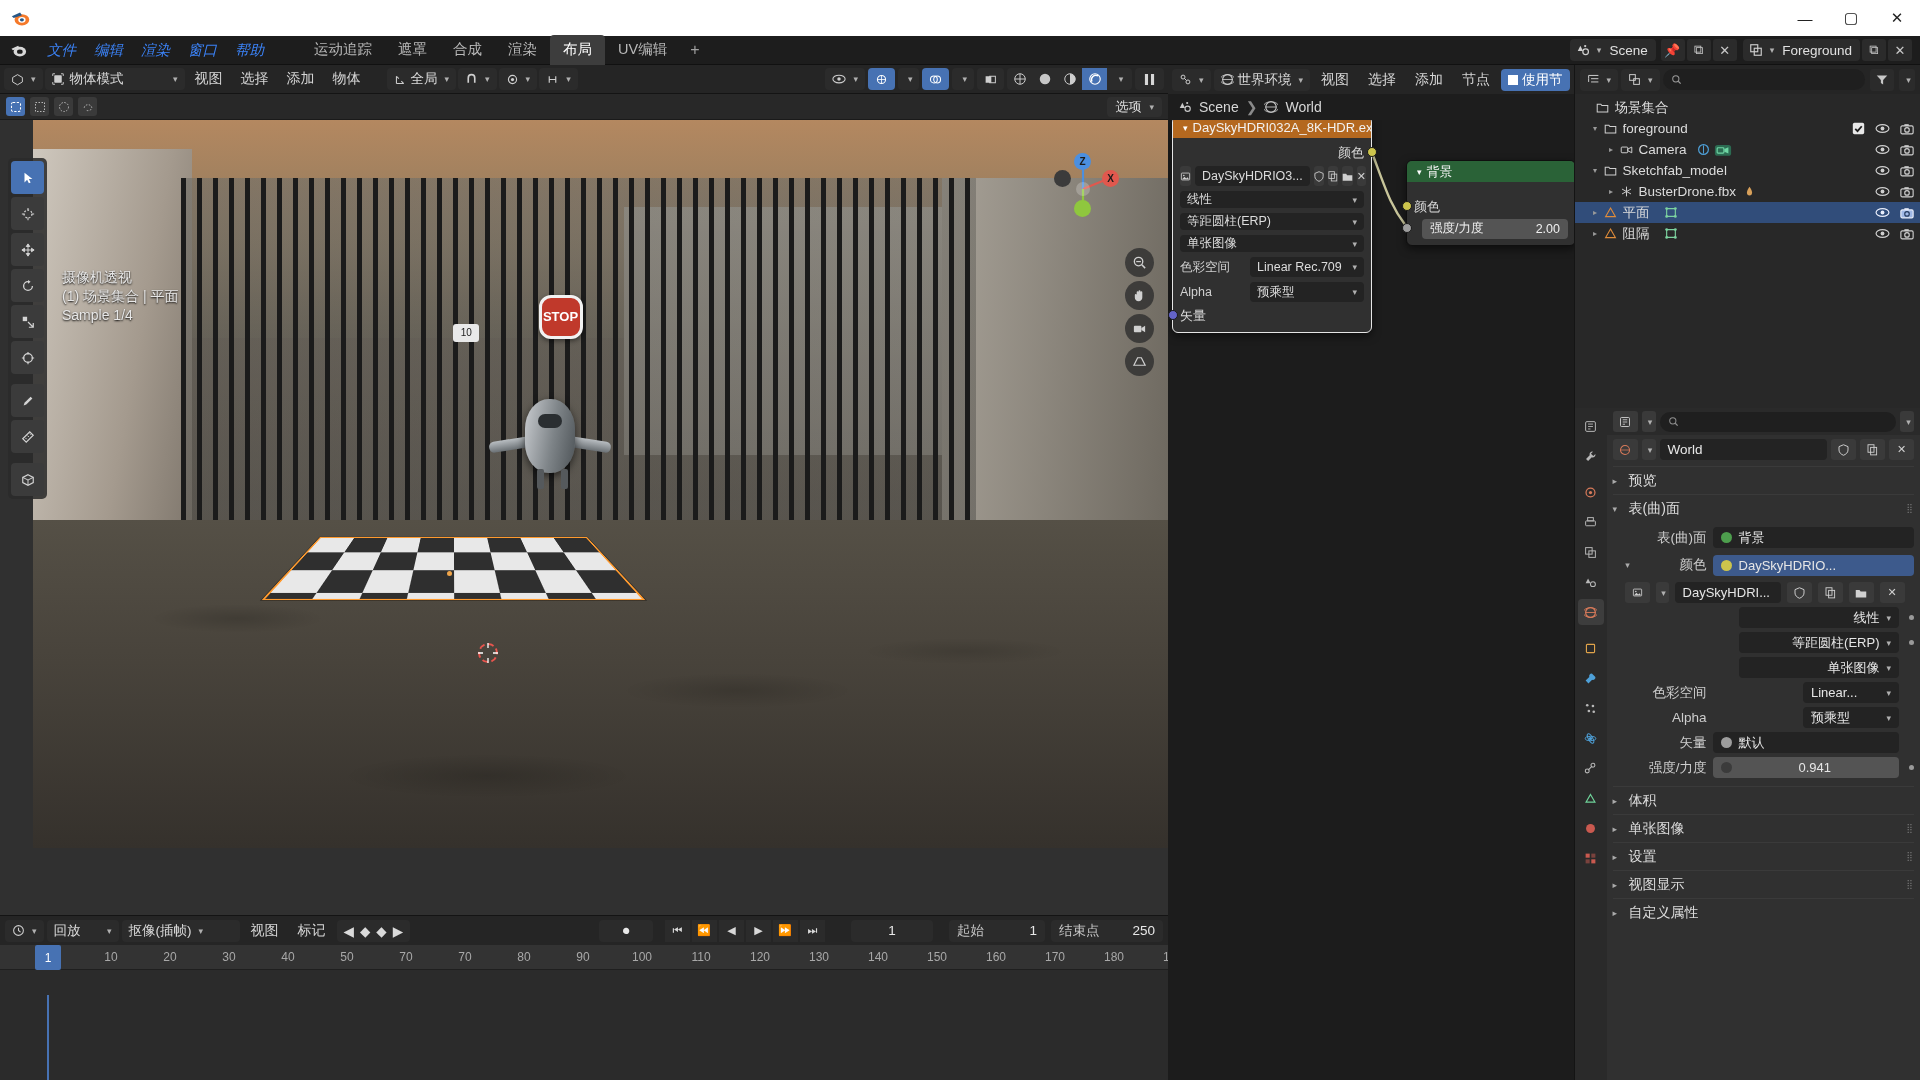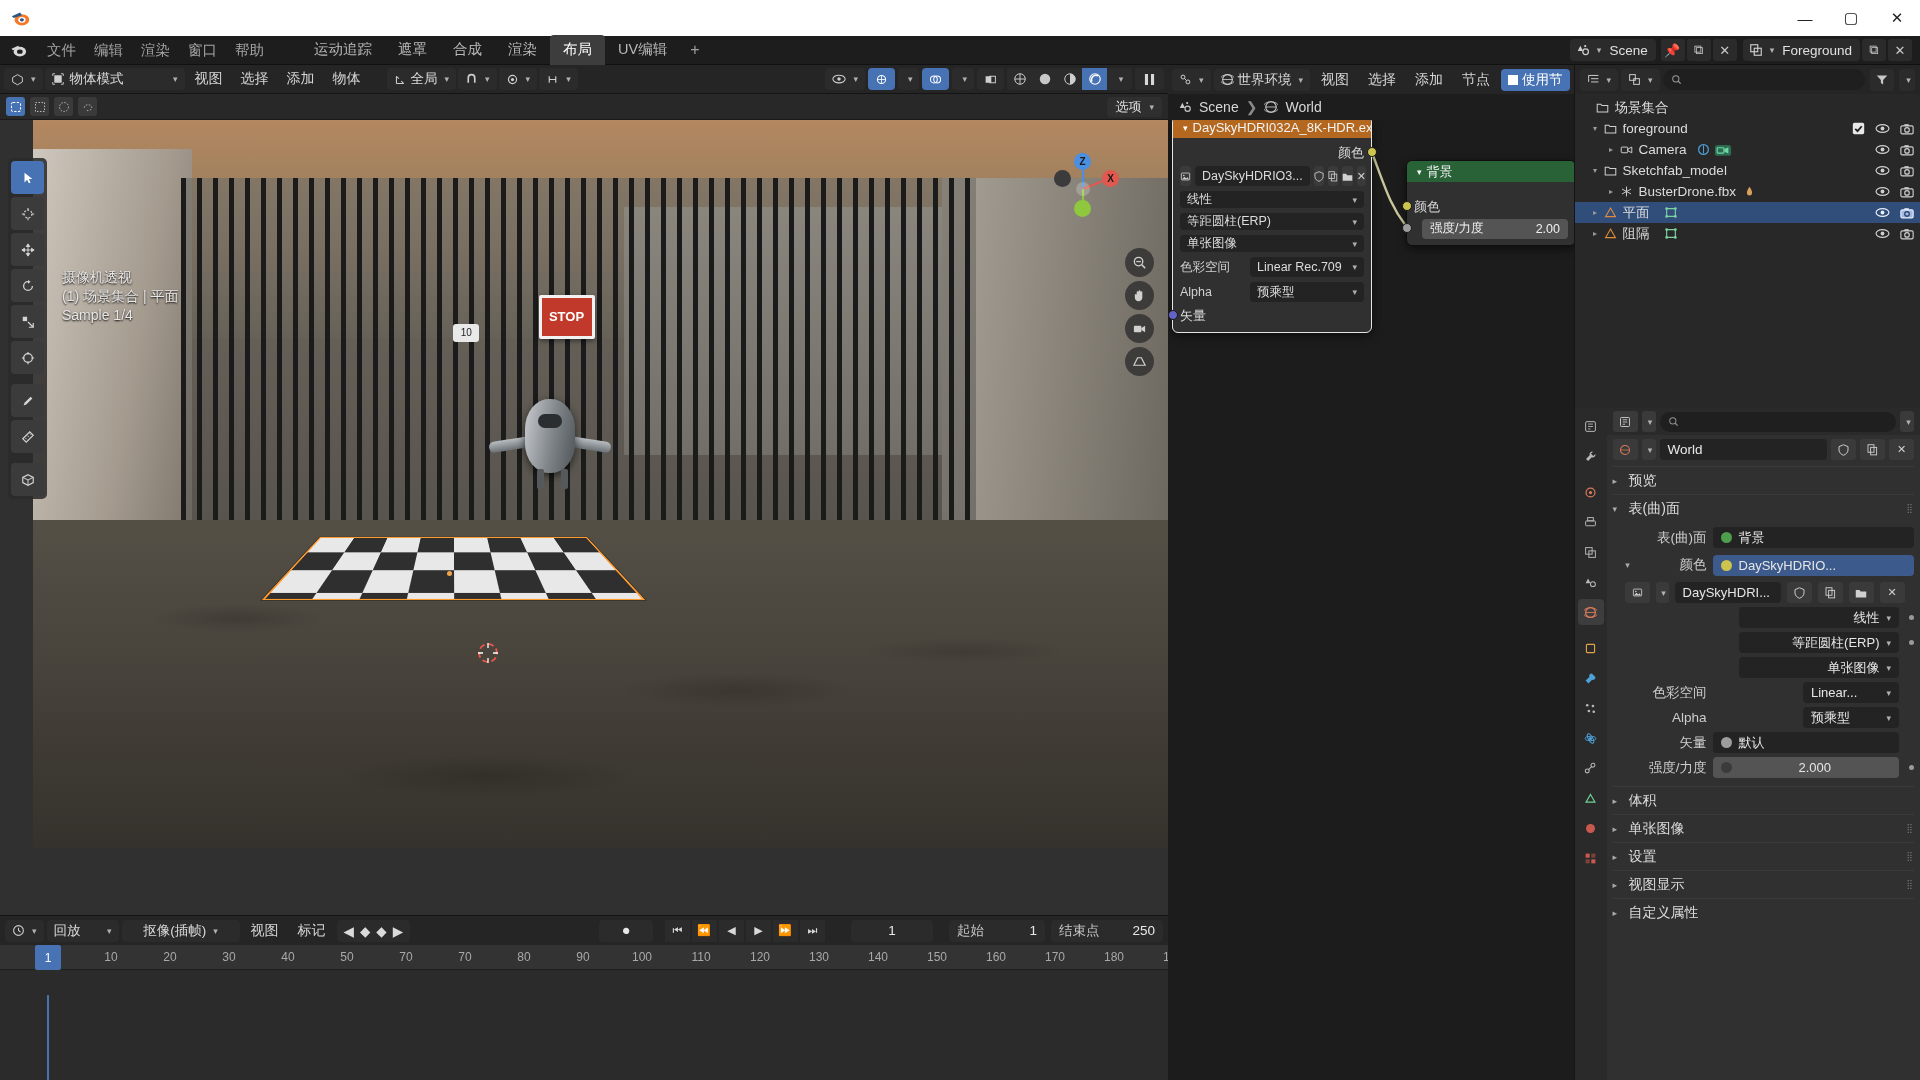--- a/index.html
+++ b/index.html
@@ -21,22 +21,23 @@
     width:46px;height:36px;display:flex;align-items:center;justify-content:center;
     color:#222; font-size:15px;
   }
   
   #topbar{
     height:29px;background:#1d1d1d;display:flex;align-items:center;
     padding:0 4px; position:relative; border-bottom:1px solid #111;
   }
   .tb-logo{width:20px;height:20px;margin:0 9px 0 5px;}
   .menu-item{
-    padding:3px 9px;font-size:14.5px;color:#a3a3a3;border-radius:3px;cursor:default;
+    padding:3px 9px;font-size:14.5px;color:#3b82f6;border-radius:3px;cursor:default;
     white-space:nowrap;
+    font-style:italic;
   }
   .ws-tabs{display:flex;align-items:center;margin-left:28px;height:29px;}
   .ws-tab{
     padding:5px 13px 6px;font-size:14.5px;color:#b9b9b9;white-space:nowrap;
     border-radius:4px 4px 0 0;
   }
   .ws-tab.active{background:#3d3d3d;color:#ffffff;}
   .ws-add{padding:4px 10px;color:#a0a0a0;font-size:16px;}
   .tb-right{margin-left:auto;display:flex;align-items:center;gap:0px;padding-right:4px;}
   .field{
@@ -94,21 +95,21 @@
     background:linear-gradient(100deg,#cfc8be,#a49a8e 60%,#7c746a);}
   .gate{position:absolute;left:13%;top:8%;width:70%;height:50%;
     background:repeating-linear-gradient(90deg,#1b1b1b 0 5px,rgba(120,120,120,.25) 5px 16px);}
   .gatefill{position:absolute;left:13%;top:8%;width:70%;height:50%;
     background:linear-gradient(#6f6a5e88,#4e4a4188);}
   .bldg{position:absolute;left:52%;top:12%;width:34%;height:34%;
     background:linear-gradient(#b7b2a8,#8e8a82);}
   .bldg2{position:absolute;left:80%;top:8%;width:20%;height:48%;
     background:linear-gradient(95deg,#a8a298,#6d685f);}
   .stop{
-    position:absolute;left:44.5%;top:24%;width:56px;height:44px;border-radius:2px;
+    position:absolute;left:44.5%;top:24%;width:44px;height:44px;border-radius:12px;
     background:#c0392b;color:#fff;display:flex;align-items:center;justify-content:center;
     font-weight:bold;font-size:13px;border:3px solid #f2f2f2;box-shadow:0 2px 5px #0007;
   }
   .plate{position:absolute;left:37%;top:28%;width:26px;height:18px;border-radius:3px;
     background:#e9e9e9;color:#222;font-size:10px;display:flex;align-items:center;justify-content:center;}
   .ground{position:absolute;left:0;top:55%;width:100%;height:45%;
     background:linear-gradient(#555046,#49443c 40%,#35312c);}
   .grnoise{position:absolute;left:0;top:55%;width:100%;height:45%;opacity:.35;
     background:
       radial-gradient(ellipse 120px 20px at 18% 30%,#2c2924 0,transparent 70%),
@@ -614,21 +615,21 @@
           <svg width="13" height="13" viewBox="0 0 16 16">
               <circle cx="8" cy="8" r="6" fill="none" stroke="#cfcfcf" stroke-width="1.3"></circle>
               <path d="M8 4.5V8l2.5 2" stroke="#cfcfcf" stroke-width="1.3" fill="none"></path>
             </svg>
             <span class="chev">▾</span>
         </div>
         <div class="hdr-btn" style="min-width:72px;justify-content:space-between">
           <span>回放</span>
             <span class="chev">▾</span>
         </div>
-        <div class="hdr-btn" style="min-width:118px;justify-content:center">
+        <div class="hdr-btn" style="min-width:118px;justify-content:flex-start">
           <span>抠像(插帧)</span>
             <span class="chev">▾</span>
         </div>
         <div class="hdr-plain">视图</div>
         <div class="hdr-plain">标记</div>
         <div class="hdr-btn" style="gap:6px">
           <span>◀</span>
           <span>◆</span>
           <span>◆</span>
           <span>▶</span>
@@ -1348,21 +1349,21 @@
                   <span class="swatch" style="background:#9d9d9d"></span>
                   <span>默认</span>
                 </div>
                 <span style="width:9px"></span>
               </div>
 
               <div class="prow">
                 <span class="lbl">强度/力度</span>
                 <div class="pctl grey" style="justify-content:center;gap:7px">
                   <span class="swatch" style="background:#3b3b3b;margin-right:auto"></span>
-                  <span style="margin-right:auto">2.000</span>
+                  <span style="margin-right:auto">0.941</span>
                 </div>
                 <span class="kdot"></span>
               </div>
 
               <div class="psec" style="margin-top:6px">
                 <span class="ar">▸</span>
                 <span>体积</span>
               </div>
               <div class="psec">
                 <span class="ar">▸</span>

